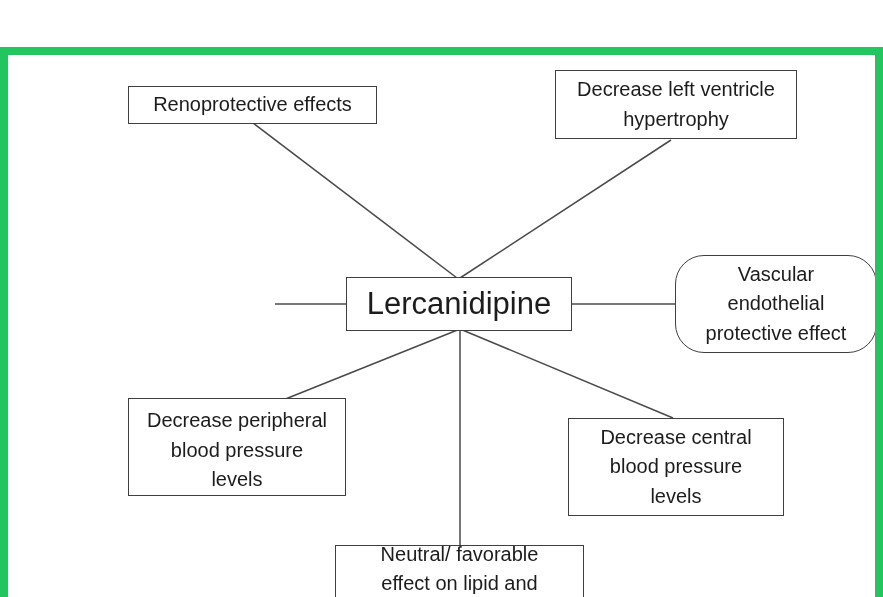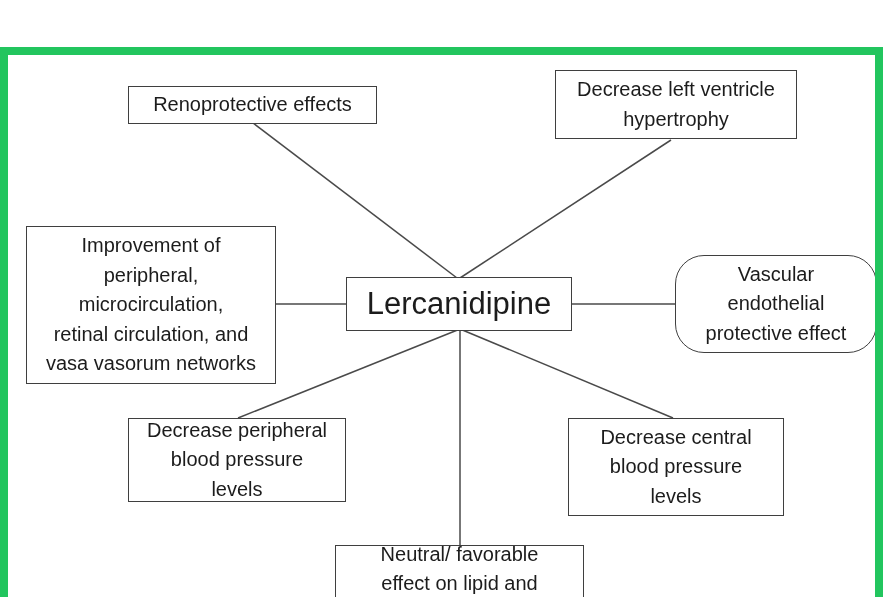--- a/index.html
+++ b/index.html
@@ -45,21 +45,21 @@
     font-size: 31px;
     line-height: 1.2;
     white-space: nowrap;
   }
   
   .n-reno        { left: 120px; top:  31px; width: 249px; height: 38px; }
   .n-lv          { left: 547px; top:  15px; width: 242px; height: 69px; }
   .n-improve     { left:  18px; top: 171px; width: 250px; height: 158px; }
   .n-center      { left: 338px; top: 222px; width: 226px; height: 54px; }
   .n-vascular    { left: 667px; top: 200px; width: 202px; height: 98px; border-radius: 29px; }
-  .n-peripheral  { left: 120px; top: 363px; width: 218px; height: 84px; }
+  .n-peripheral  { left: 120px; top: 343px; width: 218px; height: 98px; align-items: flex-end; }
   .n-central     { left: 560px; top: 363px; width: 216px; height: 98px; align-items: center; }
   .n-lipid       { left: 327px; top: 490px; width: 249px; height: 78px; }
 </style>
 </head>
 <body>
 
 <div class="canvas">
 
   <svg class="connectors" viewBox="0 0 883 597" aria-hidden="true">
     <line x1="245" y1="68" x2="449" y2="223" stroke="#4a4a4a" stroke-width="1.5"></line>
@@ -73,27 +73,20 @@
 
   <div class="box n-reno">
     <span class="label">Renoprotective effects</span>
   </div>
 
   <div class="box n-lv">
     <span class="label">Decrease left ventricle
 hypertrophy</span>
   </div>
 
-  <div class="box n-improve">
-    <span class="label">Improvement of
-peripheral,
-microcirculation,
-retinal circulation, and
-vasa vasorum networks</span>
-  </div>
 
   <div class="box center-box n-center">
     <span class="label">Lercanidipine</span>
   </div>
 
   <div class="box n-vascular">
     <span class="label">Vascular
 endothelial
 protective effect</span>
   </div>

